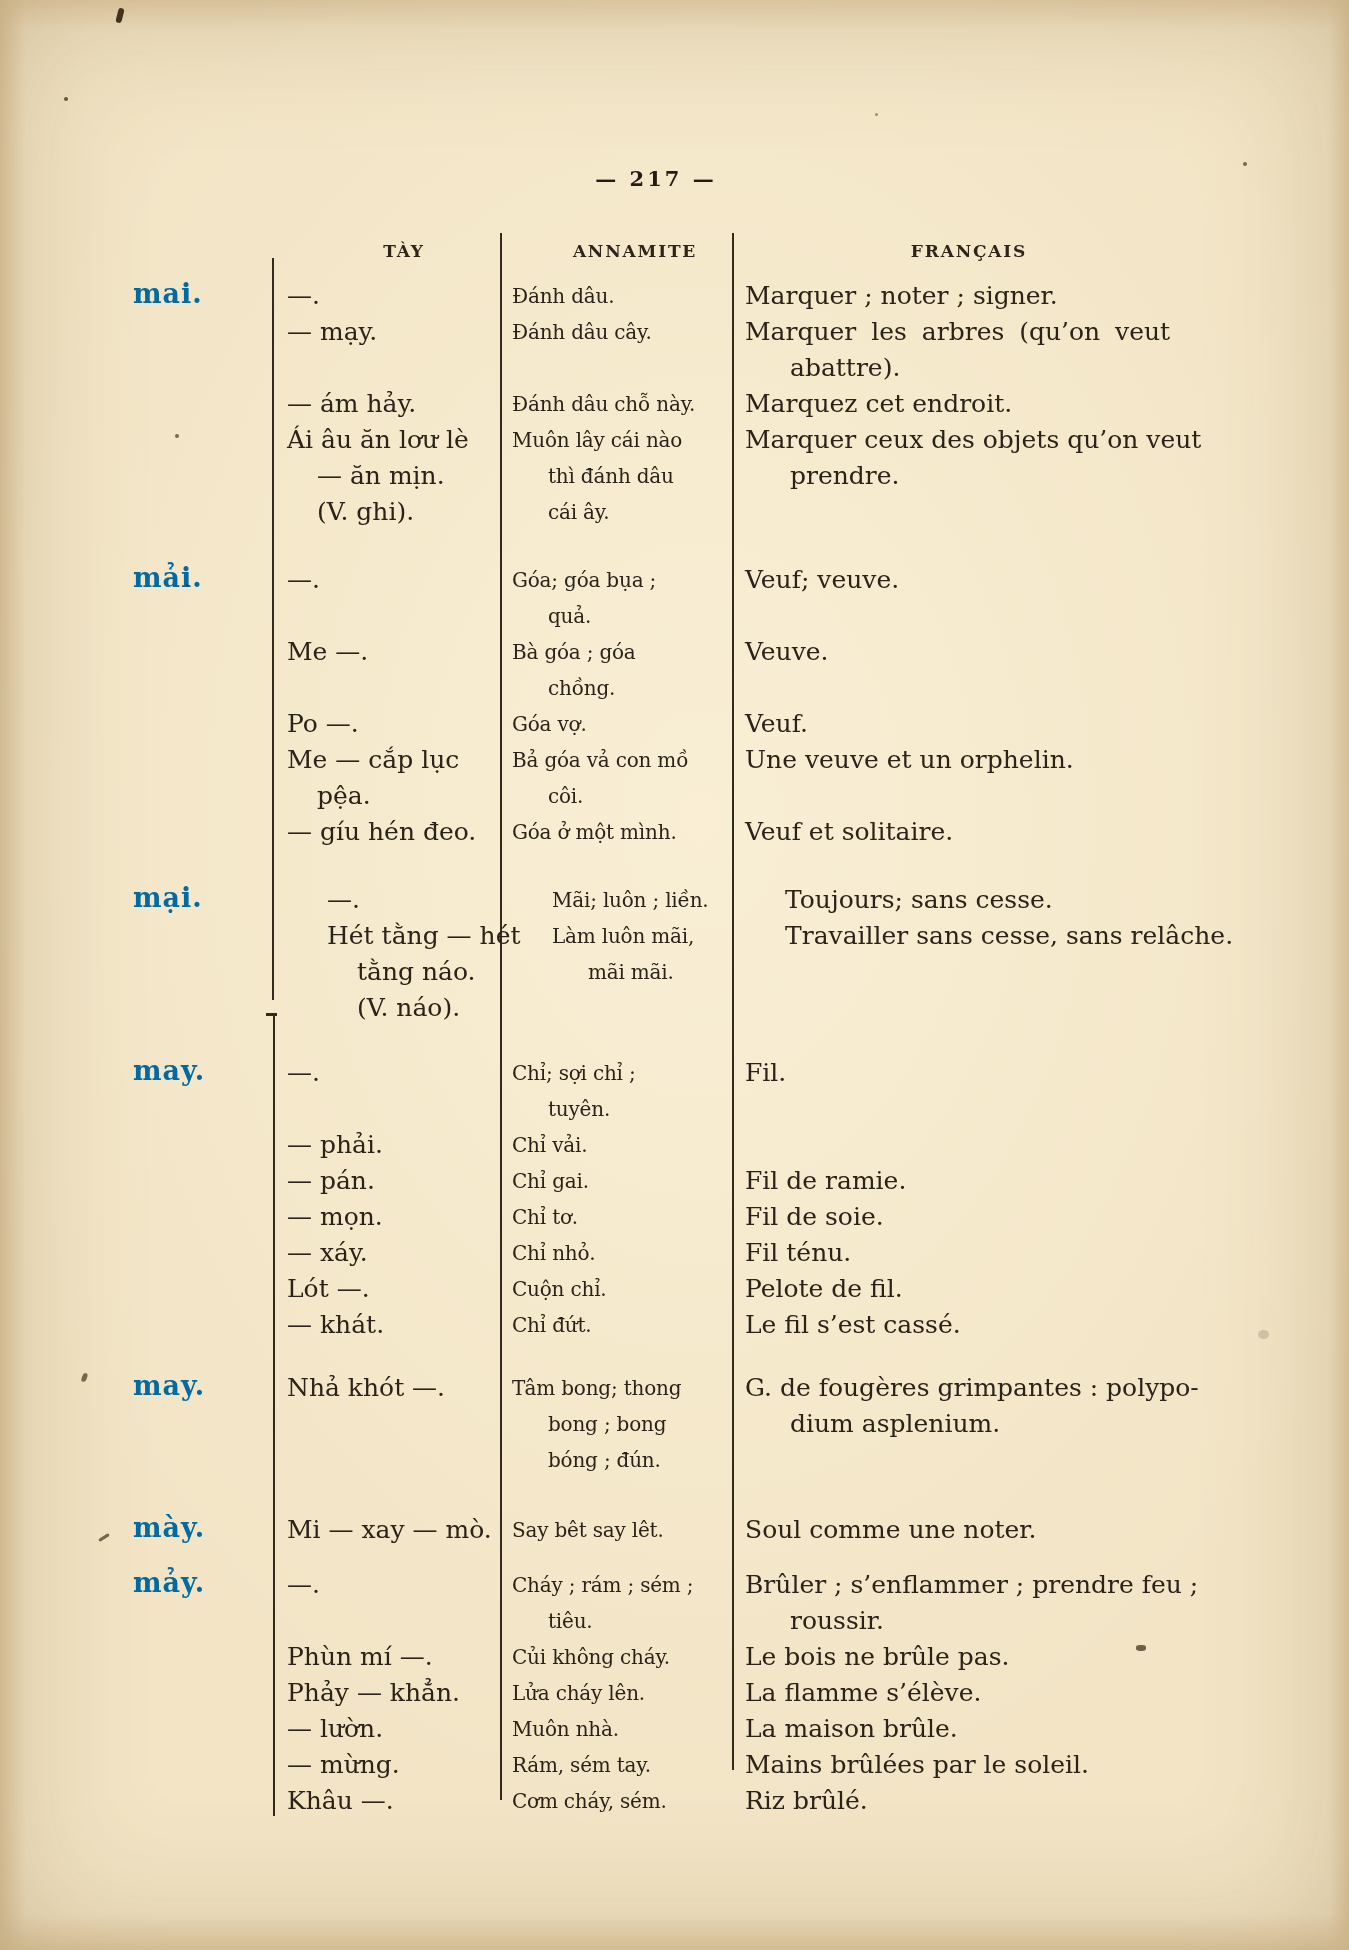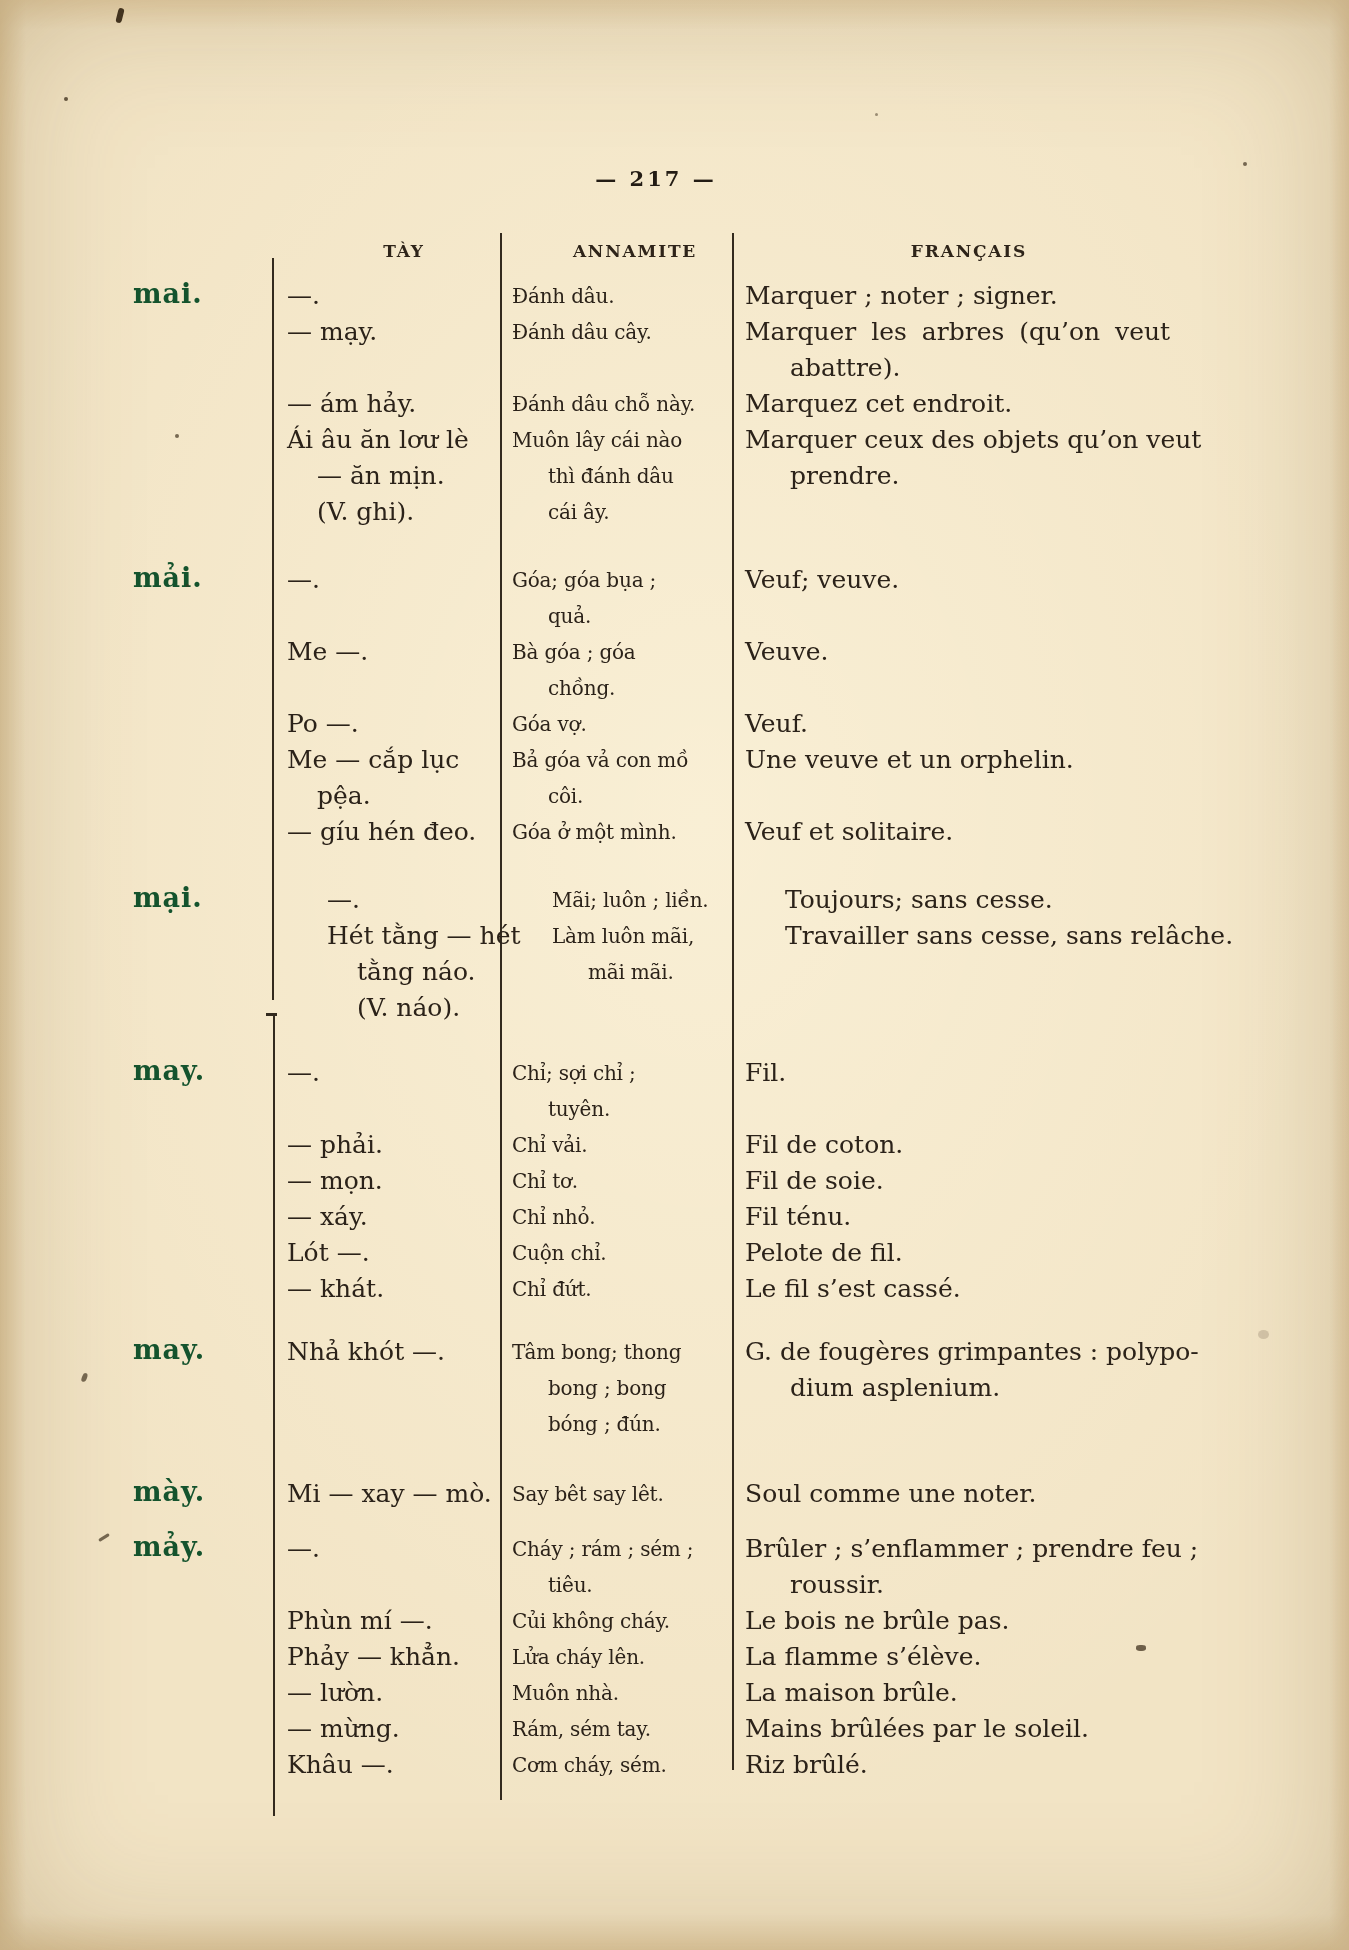--- a/index.html
+++ b/index.html
@@ -36,21 +36,21 @@
   .content{position:absolute;top:278px;left:0;width:1349px;}
   .entry{position:relative;margin-bottom:30px;}
   .entry:nth-child(1){margin-bottom:32px;}
   .entry:nth-child(2){margin-bottom:32px;}
   .entry:nth-child(3){margin-bottom:29px;padding-left:40px;}
   .entry:nth-child(4){margin-bottom:27px;}
   .entry:nth-child(5){margin-bottom:34px;}
   .entry:nth-child(6){margin-bottom:19px;}
   .headword{
     position:absolute;left:133px;top:-2px;
-    font-size:27px;font-weight:bold;line-height:36px;color:#14532d;
+    font-size:27px;font-weight:bold;line-height:36px;color:#0369a1;
     letter-spacing:1px;white-space:nowrap;
   }
   .row{display:grid;grid-template-columns:287px 225px 233px auto;}
   .cell{min-height:36px;}
   .line{font-size:25px;line-height:36px;white-space:nowrap;}
   .ann .line{font-size:20px;letter-spacing:-0.2px;}
   .tay .line.indent{padding-left:30px;}
   .ann .line.indent{padding-left:36px;}
   .fr  .line.indent{padding-left:45px;}
   .line.spread{word-spacing:7px;}
@@ -252,22 +252,31 @@
         </div>
       </div>
       <div class="row">
         <div class="cell spacer"></div>
         <div class="cell tay">
           <div class="line">— phải.</div>
         </div>
         <div class="cell ann">
           <div class="line">Chỉ vải.</div>
         </div>
-        <div class="cell fr">
-          <div class="line">Fil de coton.</div>
+      </div>
+      <div class="row">
+        <div class="cell spacer"></div>
+        <div class="cell tay">
+          <div class="line">— pán.</div>
+        </div>
+        <div class="cell ann">
+          <div class="line">Chỉ gai.</div>
+        </div>
+        <div class="cell fr">
+          <div class="line">Fil de ramie.</div>
         </div>
       </div>
       <div class="row">
         <div class="cell spacer"></div>
         <div class="cell tay">
           <div class="line">— mọn.</div>
         </div>
         <div class="cell ann">
           <div class="line">Chỉ tơ.</div>
         </div>

